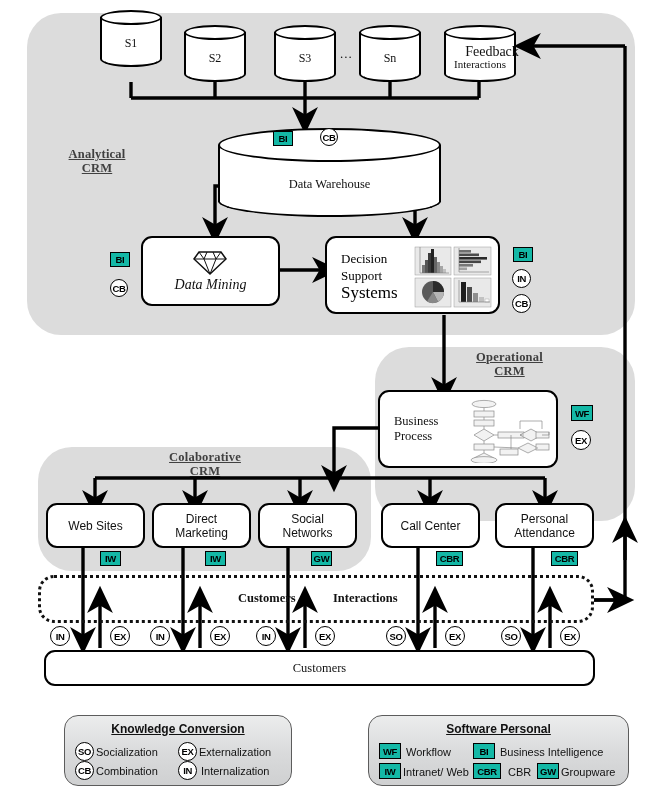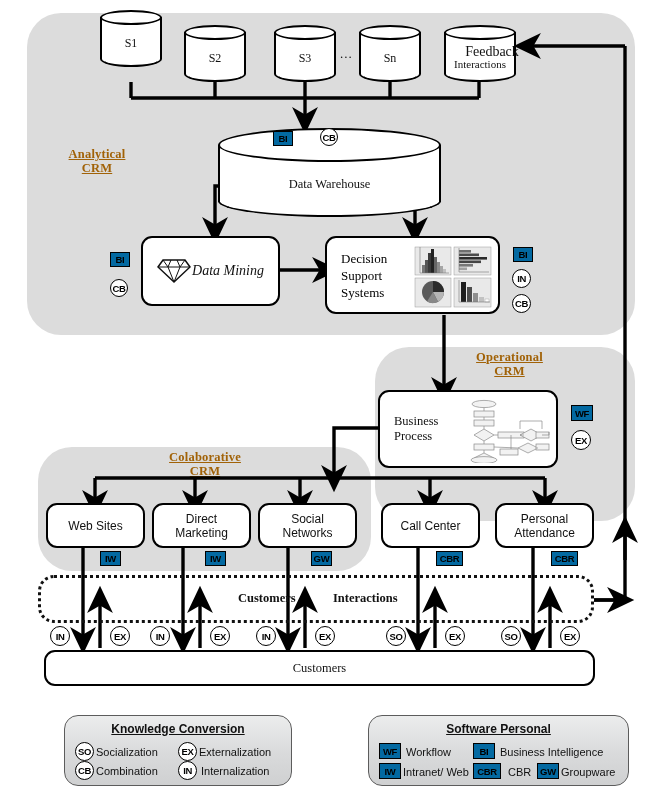--- a/index.html
+++ b/index.html
@@ -2,21 +2,21 @@
 <html><head>
 <meta charset="utf-8">
 <style>
   html,body{margin:0;padding:0;background:#ffffff;}
   body{width:663px;height:800px;font-family:"Liberation Serif",serif;}
   #stage{position:relative;width:663px;height:800px;overflow:hidden;background:#fff;}
   svg#wires{position:absolute;left:0;top:0;width:663px;height:800px;pointer-events:none;}
 
   .panel{position:absolute;background:#dcdcdc;border-radius:34px;}
   .panel-label{position:absolute;text-align:center;font-family:"Liberation Serif",serif;
-    font-weight:bold;font-size:12.5px;line-height:14px;color:#a16207;letter-spacing:.2px;}
+    font-weight:bold;font-size:12.5px;line-height:14px;color:#404040;letter-spacing:.2px;}
   .panel-label span{text-decoration:underline;display:block;}
 
   
   .cyl{position:absolute;}
   .cyl .body{position:absolute;left:0;top:7px;width:100%;box-sizing:border-box;
     border-left:2.4px solid #000;border-right:2.4px solid #000;border-bottom:2.4px solid #000;
     background:#fff;border-radius:0 0 50% 50%/0 0 16% 16%;}
   .cyl .top{position:absolute;left:0;top:0;width:100%;box-sizing:border-box;height:15px;
     border:2.4px solid #000;background:#fff;border-radius:50%/50%;}
   .cyl .txt{position:absolute;left:0;width:100%;text-align:center;font-size:12px;color:#111;
@@ -24,21 +24,21 @@
 
   .rbox{position:absolute;background:#fff;border:2.6px solid #000;border-radius:11px;
     box-sizing:border-box;display:flex;align-items:center;justify-content:center;text-align:center;}
   .rbox .lbl{font-size:12.5px;line-height:14px;color:#111;}
   .chan .lbl{font-family:"Liberation Sans",sans-serif;font-size:12px;line-height:14px;}
 
   .dotbox{position:absolute;border:3px dotted #111;border-radius:16px;box-sizing:border-box;background:transparent;}
   .dotlbl{position:absolute;font-weight:bold;font-size:12.5px;color:#111;}
 
   
-  .bsq{position:absolute;border:1.8px solid #000;background:#0369a1;box-sizing:border-box;
+  .bsq{position:absolute;border:1.8px solid #000;background:#14b8a6;box-sizing:border-box;
     display:flex;align-items:center;justify-content:center;
     font-family:"Liberation Sans",sans-serif;font-weight:bold;font-size:9.5px;color:#000;letter-spacing:-.3px;}
   .bci{position:absolute;border:1.8px solid #000;background:#fff;border-radius:50%;box-sizing:border-box;
     display:flex;align-items:center;justify-content:center;
     font-family:"Liberation Sans",sans-serif;font-weight:bold;font-size:9.5px;color:#000;letter-spacing:-.4px;}
 
   
   .legend{position:absolute;background:linear-gradient(180deg,#eceded 0%,#d9dadb 55%,#cfd0d1 100%);
     border:1.6px solid #5c5c5c;border-radius:14px;box-sizing:border-box;}
   .legend .ltitle{position:absolute;left:0;width:100%;text-align:center;font-family:"Liberation Sans",sans-serif;
@@ -164,34 +164,34 @@
     <div class="top" style="height:34px;"></div>
     <div class="txt" style="top:50px;font-size:12.5px;">Data Warehouse</div>
   </div>
   <div class="bsq" style="left:273px;top:131px;width:20px;height:15px;">BI</div>
   <div class="bci" style="left:320px;top:128px;width:18px;height:18px;">CB</div>
 
   <div class="bsq" style="left:110px;top:252px;width:20px;height:15px;">BI</div>
   <div class="bci" style="left:110px;top:279px;width:18px;height:18px;">CB</div>
 
   <div class="rbox" style="left:141px;top:236px;width:139px;height:70px;">
-    <div style="display:flex;flex-direction:row;align-items:center;gap:1px;">
+    <div style="display:flex;flex-direction:column;align-items:center;gap:1px;">
       <svg width="34" height="26" viewBox="0 0 34 26">
         <path d="M6,2 L28,2 L33,9 L17,24 L1,9 Z" fill="none" stroke="#111" stroke-width="1.5"></path>
         <path d="M1,9 L33,9 M6,2 L11,9 L17,24 M28,2 L23,9 L17,24 M11,9 L14,2 M23,9 L20,2" fill="none" stroke="#111" stroke-width="1"></path>
       </svg>
       <div class="dm-label">Data Mining</div>
     </div>
   </div>
 
   <div class="rbox" style="left:325px;top:236px;width:175px;height:78px;justify-content:flex-start;">
     <div style="margin-left:14px;text-align:left;">
       <div class="rbox-line" style="font-size:13px;line-height:17px;">Decision</div>
       <div class="rbox-line" style="font-size:13px;line-height:17px;">Support</div>
-      <div class="rbox-line" style="font-size:13px;line-height:17px;">Systems</div>
+      <div class="rbox-line" style="font-size:17px;line-height:17px;">Systems</div>
     </div>
     <svg class="mini" width="80" height="64" viewBox="0 0 80 64" style="left:86px;top:7px;">
 
       <g>
         <rect x="2" y="2" width="36" height="28" fill="#e9e9e9" stroke="#9a9a9a" stroke-width="0.5"></rect>
         <rect x="9" y="20" width="3" height="8" fill="#777"></rect>
           <rect x="12" y="15" width="3" height="13" fill="#555"></rect>
         <rect x="15" y="8" width="3" height="20" fill="#3a3a3a"></rect>
           <rect x="18" y="4" width="3" height="24" fill="#222"></rect>
         <rect x="21" y="12" width="3" height="16" fill="#666"></rect>

